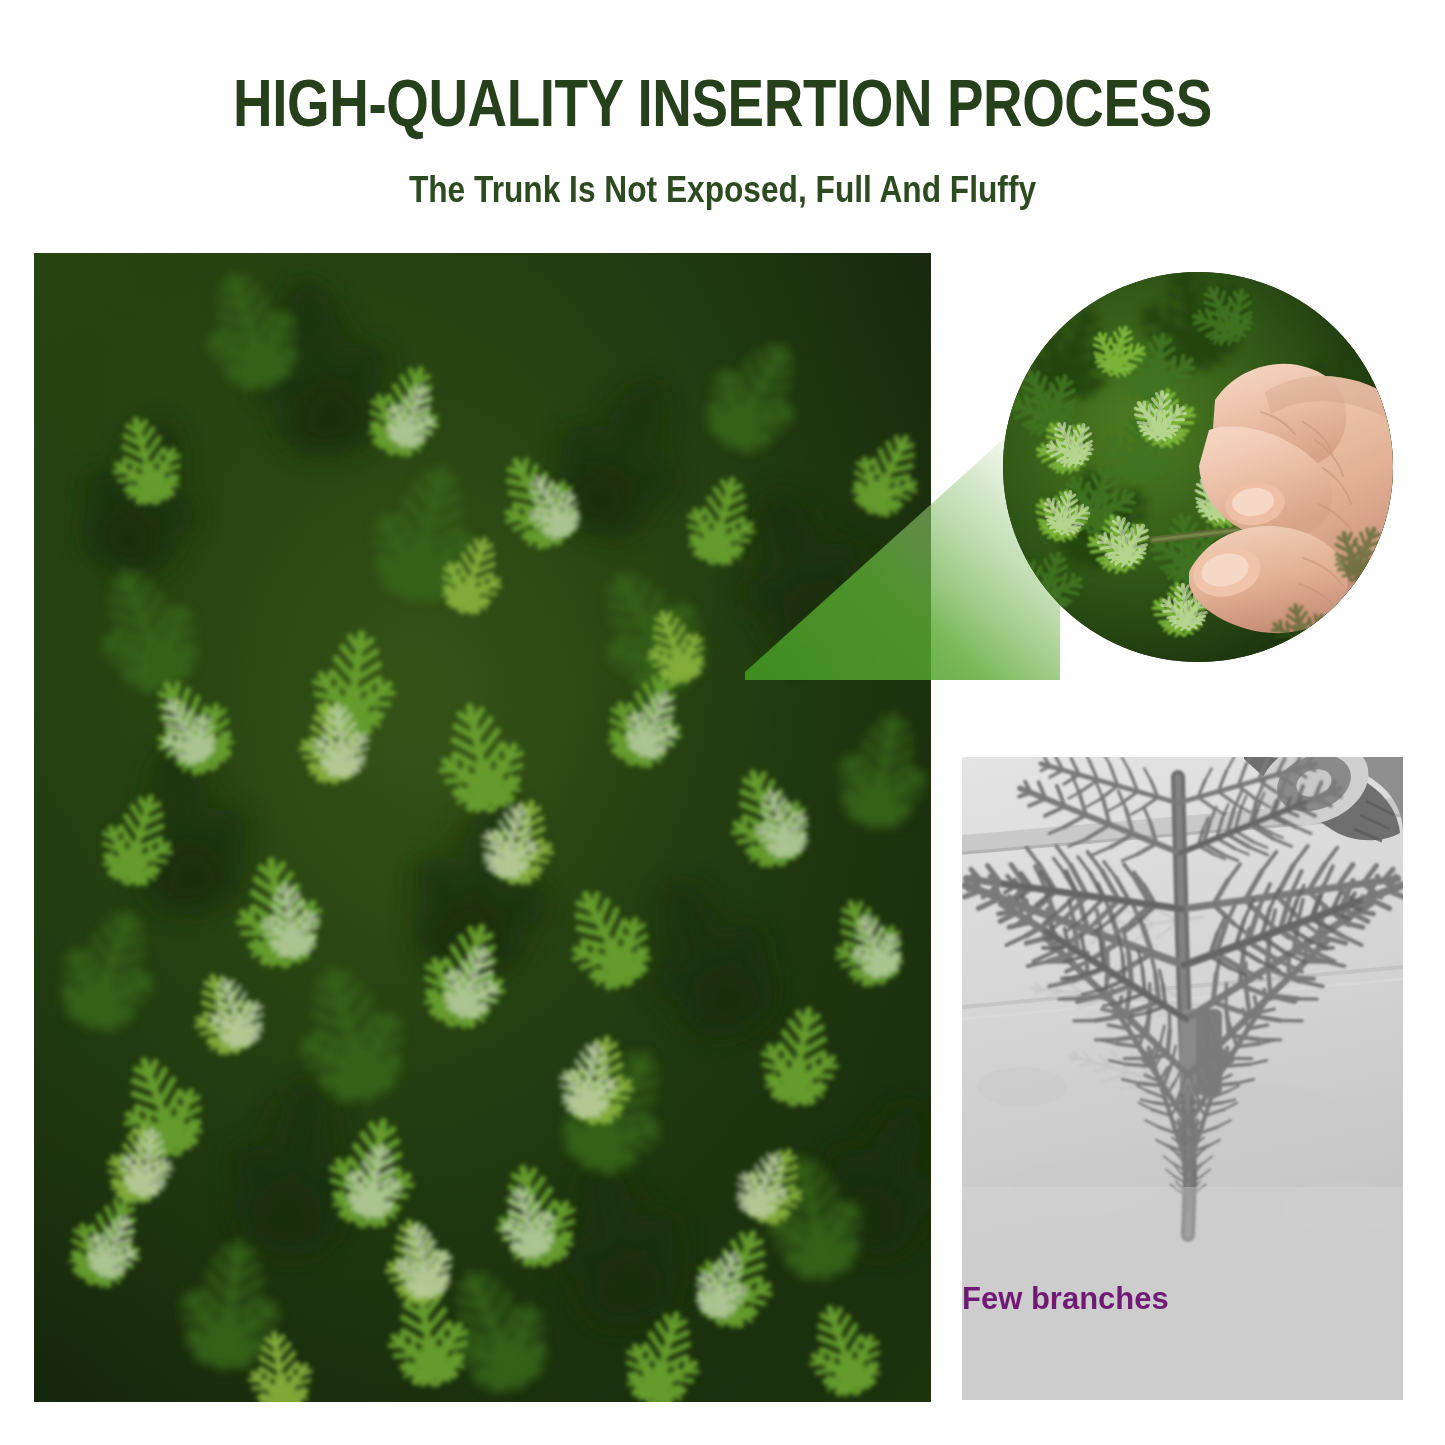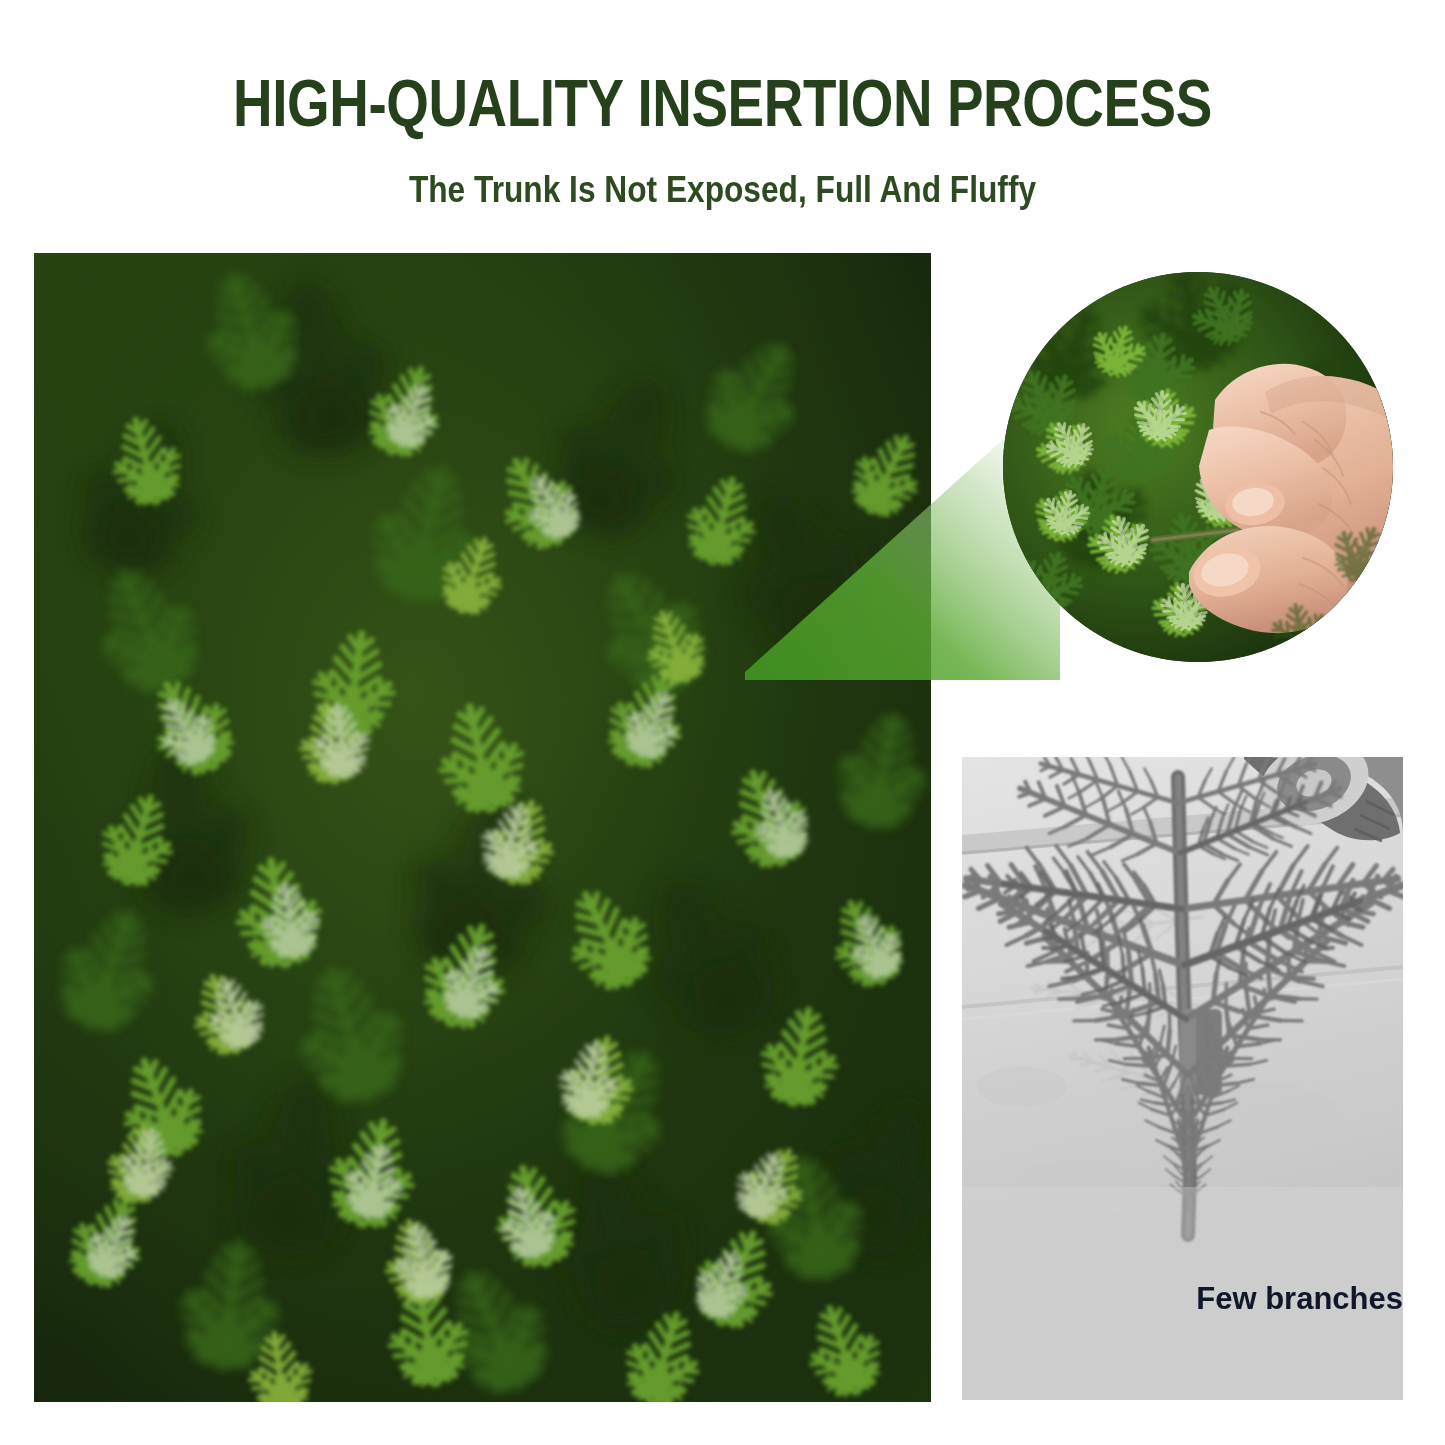--- a/index.html
+++ b/index.html
@@ -54,22 +54,22 @@
   .compare-photo{
     position:absolute;left:0;top:0;width:441px;height:502px;overflow:hidden;
     background:#d2d2d2;
   }
   .compare-photo svg{display:block;width:100%;height:100%;}
   .compare-caption{
     position:absolute;left:0;top:502px;width:441px;height:141px;
     background:#cdcdcd;text-align:center;
   }
   .cap-main{
-    position:absolute;left:0;top:24px;width:441px;text-align:right;
-    font-size:31px;font-weight:bold;color:#0f172a;line-height:1;
+    position:absolute;left:0;top:24px;width:441px;text-align:left;
+    font-size:31px;font-weight:bold;color:#701a75;line-height:1;
   }
   .cap-sub{
     position:absolute;left:0;top:68px;width:441px;text-align:center;
     font-size:27px;font-weight:normal;color:#2e4a22;line-height:1;
   }
 </style>
 </head>
 <body>
 
 <div class="header">

